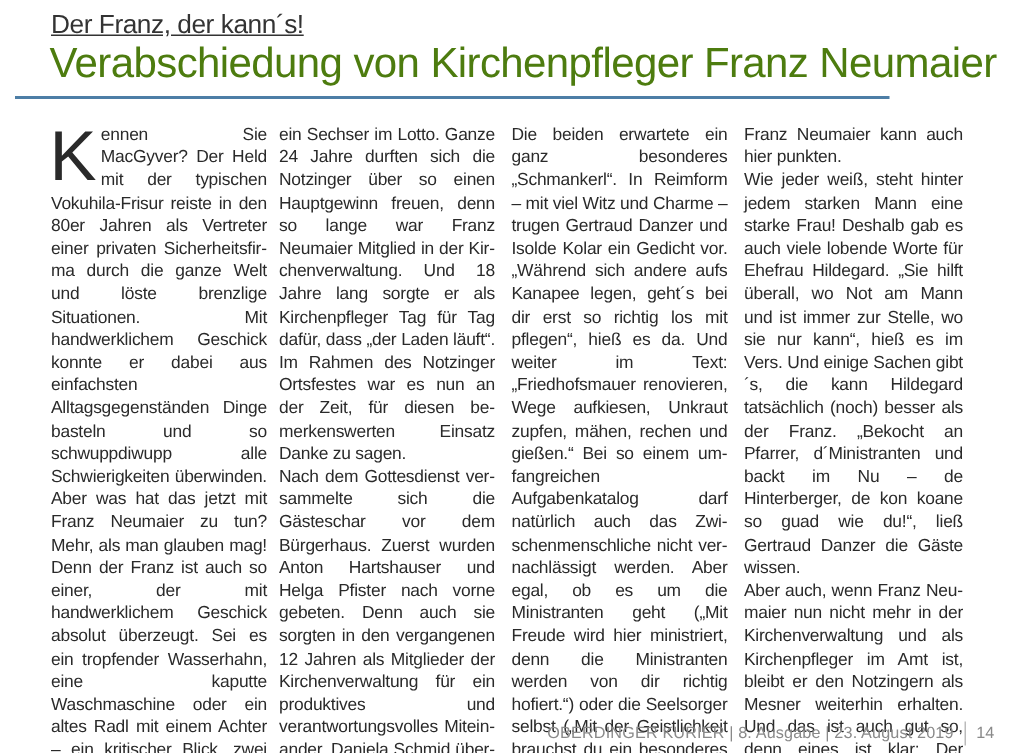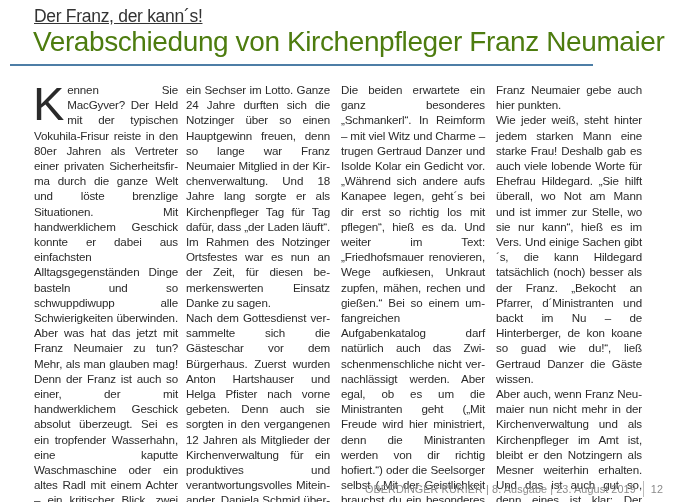--- a/index.html
+++ b/index.html
@@ -36,24 +36,24 @@
     <p><span class="dropcap">K</span><span>ennen Sie MacGyver? Der Held mit der typischen Vokuhila-Frisur reiste in den 80er Jahren als Vertreter einer privaten Sicherheitsfir­ma durch die ganze Welt und löste brenzlige Situationen. Mit handwerklichem Geschick konnte er dabei aus einfachsten Alltagsgegenständen Dinge basteln und so schwuppdiwupp alle Schwierigkeiten überwin­den. Aber was hat das jetzt mit Franz Neumaier zu tun? Mehr, als man glauben mag! Denn der Franz ist auch so einer, der mit handwerklichem Geschick absolut überzeugt. Sei es ein tropfender Wasserhahn, eine kaputte Waschmaschine oder ein altes Radl mit einem Ach­ter – ein kritischer Blick, zwei bis drei gekonnte Handgriffe und schon ist alles repariert! Wenn sich so ein Könner dann auch noch ehrenamtlich engagiert, ist das nicht nur großartig, son­dern für die Pfarrgemeinde wie</span></p>
   </div>
   <div class="col col2">
     <p>ein Sechser im Lotto. Ganze 24 Jahre durften sich die Notzin­ger über so einen Hauptgewinn freuen, denn so lange war Franz Neumaier Mitglied in der Kir­chenverwaltung. Und 18 Jahre lang sorgte er als Kirchenpfle­ger Tag für Tag dafür, dass „der Laden läuft“. Im Rahmen des Notzinger Ortsfestes war es nun an der Zeit, für diesen be­merkenswerten Einsatz Danke zu sagen.</p>
     <p>Nach dem Gottesdienst ver­sammelte sich die Gästeschar vor dem Bürgerhaus. Zuerst wurden Anton Hartshauser und Helga Pfister nach vorne gebe­ten. Denn auch sie sorgten in den vergangenen 12 Jahren als Mitglieder der Kirchenverwal­tung für ein produktives und verantwortungsvolles Mitein­ander. Daniela Schmid über­reichte hierfür als Dankeschön ein kleines Präsent. Nun wa­ren Franz Neumaier und seine Frau Hildegard an der Reihe.</p>
   </div>
   <div class="col col3">
     <p>Die beiden erwartete ein ganz besonderes „Schmankerl“. In Reimform – mit viel Witz und Charme – trugen Gertraud Danzer und Isolde Kolar ein Gedicht vor. „Während sich andere aufs Kanapee legen, geht´s bei dir erst so richtig los mit pflegen“, hieß es da. Und weiter im Text: „Friedhofsmau­er renovieren, Wege aufkiesen, Unkraut zupfen, mähen, rechen und gießen.“ Bei so einem um­fangreichen Aufgabenkatalog darf natürlich auch das Zwi­schenmenschliche nicht ver­nachlässigt werden. Aber egal, ob es um die Ministranten geht („Mit Freude wird hier minist­riert, denn die Ministranten werden von dir richtig hofiert.“) oder die Seelsorger selbst („Mit der Geistlichkeit brauchst du ein besonderes Händchen, in der Tat – ob Pfarrer, Pater, Dia­kon oder Geistlicher Rat. Doch mit Ruhe und Gelassenheit sitzt jeder Handgriff alle Zeit.“) –</p>
   </div>
   <div class="col col4">
-    <p>Franz Neumaier gebe auch hier punkten.</p>
+    <p>Franz Neumaier kann auch hier punkten.</p>
     <p>Wie jeder weiß, steht hin­ter jedem starken Mann eine starke Frau! Deshalb gab es auch viele lobende Worte für Ehefrau Hildegard. „Sie hilft überall, wo Not am Mann und ist immer zur Stelle, wo sie nur kann“, hieß es im Vers. Und einige Sachen gibt´s, die kann Hildegard tatsächlich (noch) besser als der Franz. „Bekocht an Pfarrer, d´Ministranten und backt im Nu – de Hinterberger, de kon koane so guad wie du!“, ließ Gertraud Danzer die Gäste wissen.</p>
     <p>Aber auch, wenn Franz Neu­maier nun nicht mehr in der Kirchenverwaltung und als Kir­chenpfleger im Amt ist, bleibt er den Notzingern als Mesner weiterhin erhalten. Und das ist auch gut so, denn eines ist klar: Der Franz, der kann´s!</p>
 
   </div>
 </div>
 
 <div class="footer">
   <span>OBERDINGER KURIER | 8. Ausgabe | 23. August 2019</span>
   <span class="sep"></span>
-  <span>12</span>
+  <span>14</span>
 </div>
 
 </body></html>

